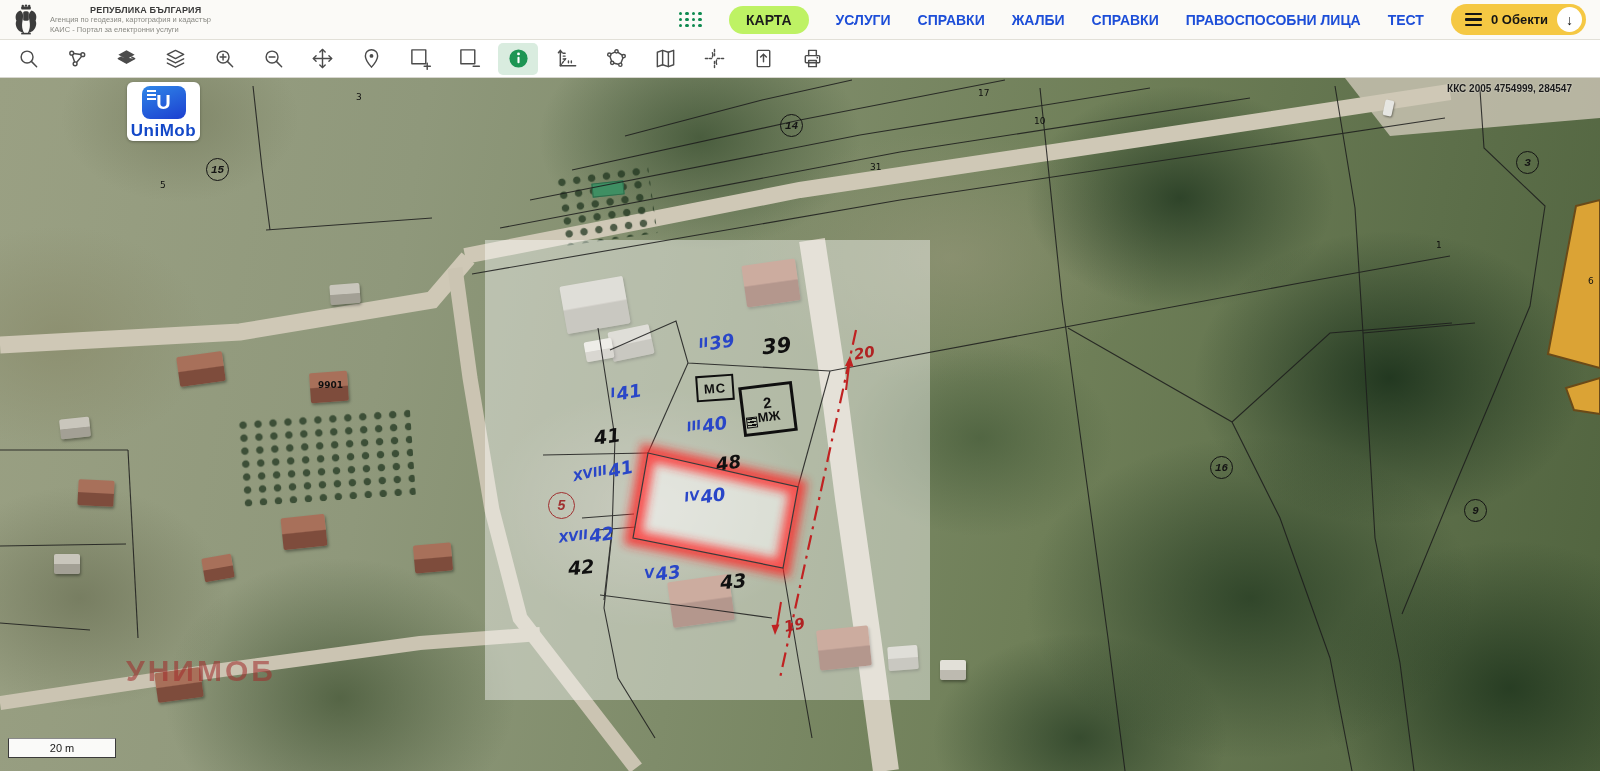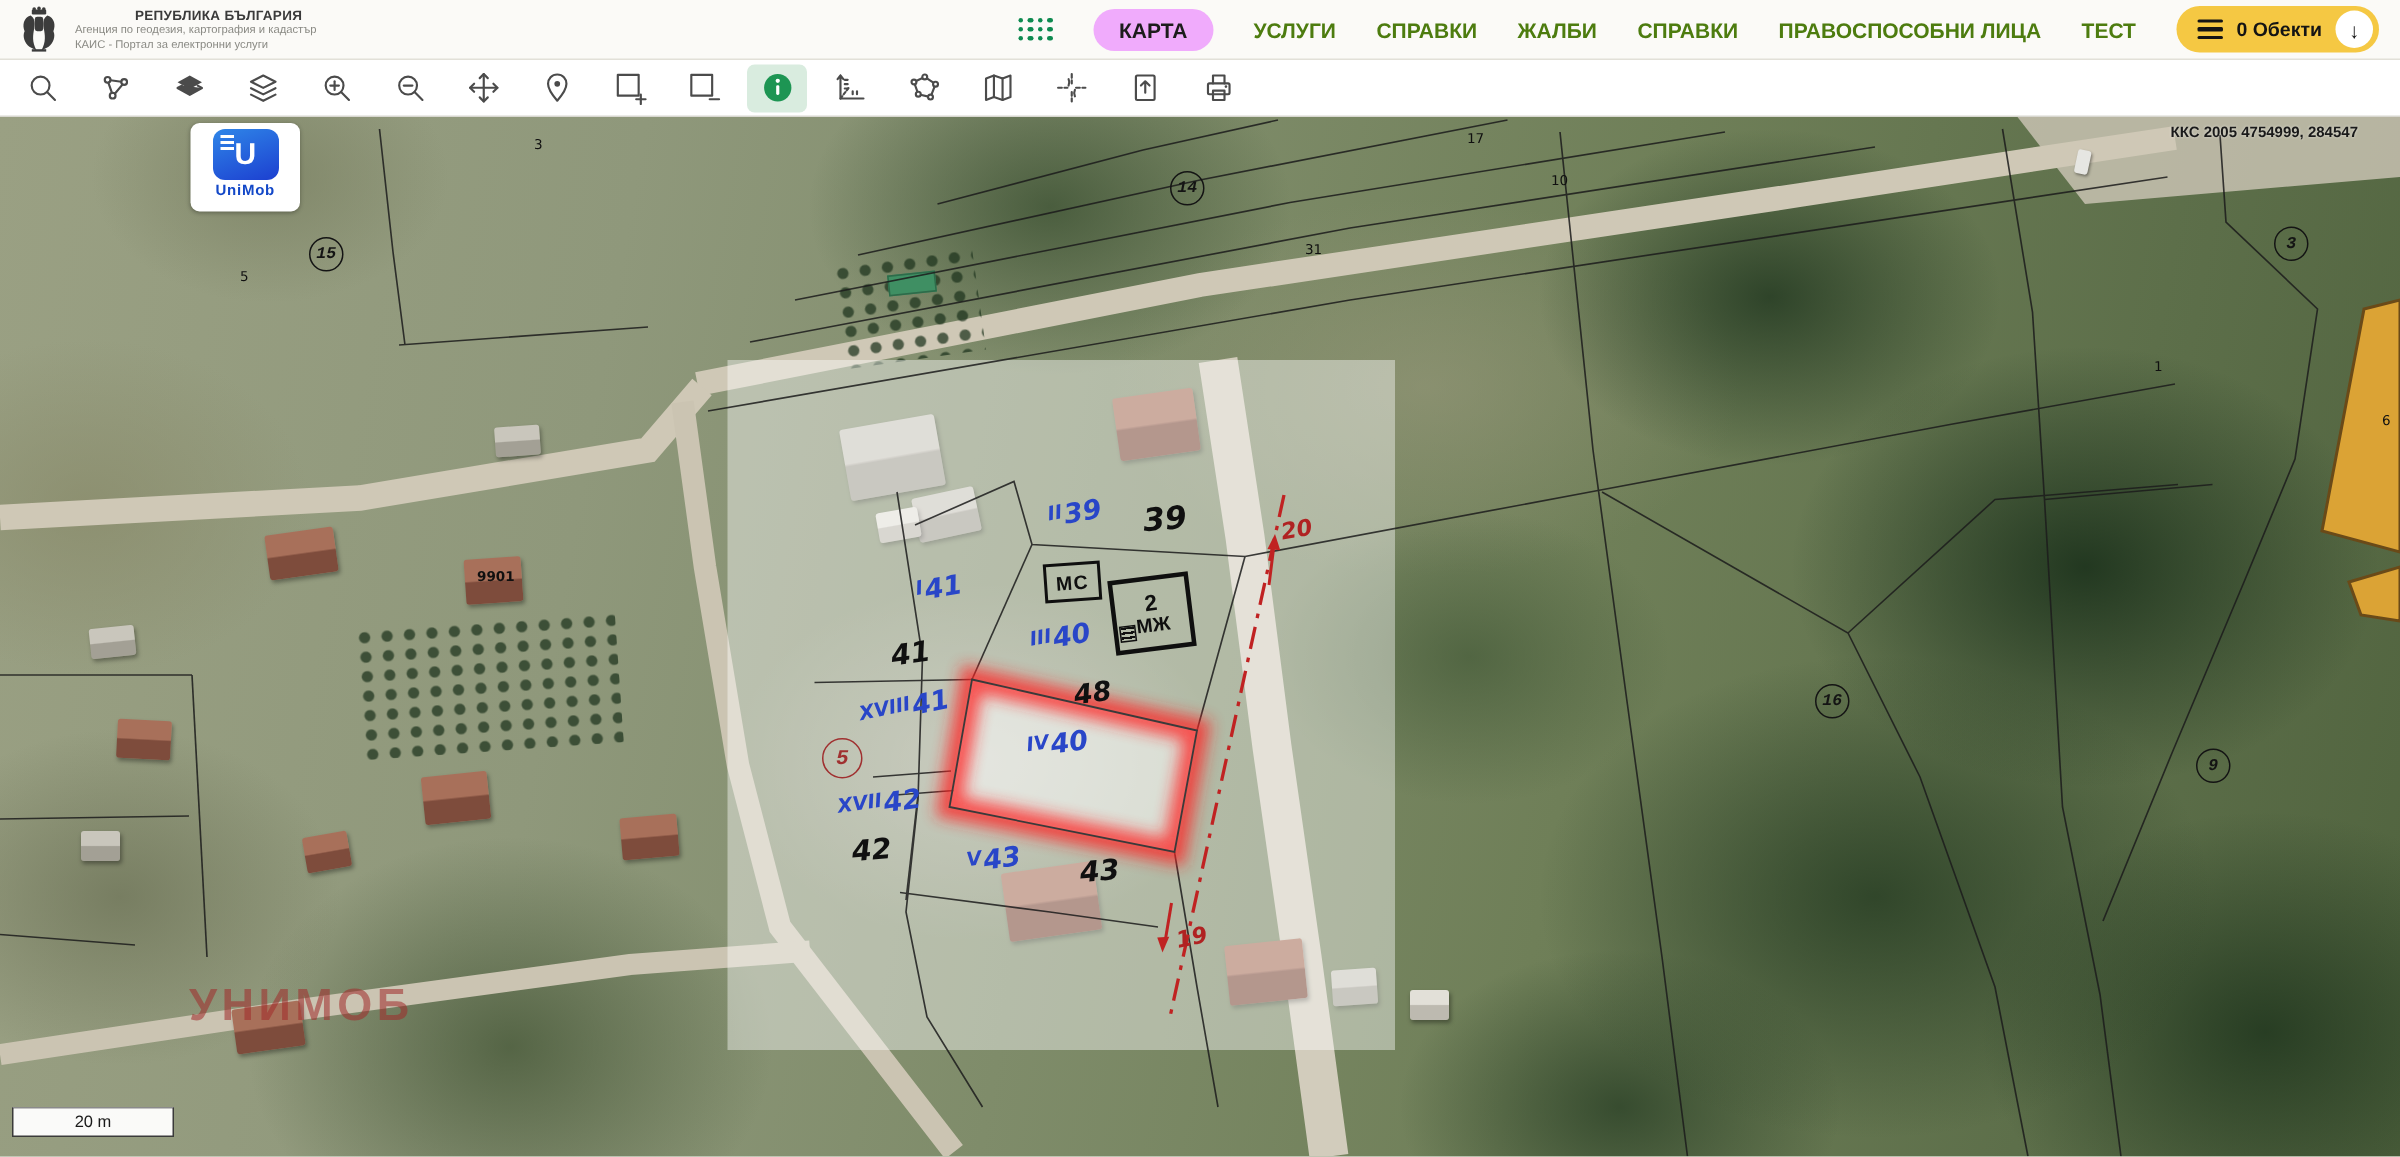--- a/index.html
+++ b/index.html
@@ -7,22 +7,22 @@
 
   
   #header { height:40px; background:#fbfaf7; border-bottom:1px solid #e2e0d8; display:flex; align-items:center; padding:0 14px 0 10px; }
   .brand { display:flex; align-items:center; gap:8px; }
   .brand svg { width:32px; height:32px; }
   .brand-t1 { font-size:9px; font-weight:bold; color:#3a3a3a; letter-spacing:.2px;padding-left:40px; }
   .brand-t2 { font-size:7.5px; color:#8a8a84; line-height:1.25; }
   #nav { margin-left:auto; display:flex; align-items:center; gap:27px; }
   .apps-grid { display:grid; grid-template-columns:repeat(4,4px); grid-gap:2.5px; cursor:pointer; }
   .apps-grid i { width:3.5px; height:3.5px; border-radius:50%; background:#0e8a50; }
-  .nav-item { font-size:14px; font-weight:bold; color:#4d7c0f; text-decoration:none; cursor:pointer; white-space:nowrap; }
-  .nav-item.active { background:#f0abfc; color:#1c1c1c; padding:6px 17px; border-radius:16px; }
+  .nav-item { font-size:14px; font-weight:bold; color:#1d4ed8; text-decoration:none; cursor:pointer; white-space:nowrap; }
+  .nav-item.active { background:#bef264; color:#1c1c1c; padding:6px 17px; border-radius:16px; }
   .objects-pill { display:flex; align-items:center; gap:9px; background:#f5c843; border-radius:18px; padding:3px 4px 3px 14px; cursor:pointer; }
   .burger { display:flex; flex-direction:column; gap:3px; }
   .burger i { width:17px; height:2.4px; background:#141414; border-radius:1px; }
   .objects-label { font-size:13px; font-weight:bold; color:#141414; white-space:nowrap; }
   .circle-down { width:25px; height:25px; border-radius:50%; background:#fff; display:flex; align-items:center; justify-content:center; font-size:14px; font-weight:bold; color:#141414; }
 
   
   #toolbar { height:38px; background:#fff; border-bottom:1px solid #d8d7d0; display:flex; align-items:center; gap:9px; padding-left:8px; }
   .tool { width:40px; height:32px; border:none; background:transparent; border-radius:5px; display:flex; align-items:center; justify-content:center; cursor:pointer; }
   .tool.active { background:#d9ecdf; }
@@ -74,21 +74,21 @@
   .lbl-circle.red { border-color:#a03030; color:#a03030; min-width:27px; height:27px; font-size:14px; }
   .lbl-blue { color:#2946c8; font-family:"DejaVu Sans",sans-serif; font-style:italic; }
   .lbl-blue .rp { font-size:13px; font-weight:600; }
   .lbl-blue .rn { font-size:18px; font-weight:bold; margin-left:1px; position:relative; top:4px; }
   .lbl-red { color:#b02222; font-family:"DejaVu Sans",sans-serif; font-style:italic; font-weight:bold; font-size:15px; }
 
   .unimob-card { position:absolute; left:127px; top:4px; width:73px; height:59px; background:#fff; border-radius:6px; box-shadow:0 1px 3px rgba(0,0,0,.3); display:flex; flex-direction:column; align-items:center; padding-top:4px; }
   .u-ico { position:relative; width:44px; height:34px; border-radius:8px; background:linear-gradient(160deg,#2f86e8,#1c3fd0); color:#fff; font-weight:bold; font-size:20px; display:flex; align-items:center; justify-content:center; }
   .u-ico i { position:absolute; left:5px; top:4px; width:9px; height:10px;
     background:repeating-linear-gradient(180deg,#fff 0 2px, transparent 2px 4px); }
-  .u-txt { font-size:10px; font-weight:bold; color:#1348c8; margin-top:2px; letter-spacing:.5px; }
+  .u-txt { font-size:17px; font-weight:bold; color:#1348c8; margin-top:2px; letter-spacing:.5px; }
 
   .mouse-readout { position:absolute; right:28px; top:5px; font-size:10px; font-weight:bold; color:#1a1a1a; text-shadow:0 0 2px rgba(255,255,255,.6);text-align:center; }
   .watermark { position:absolute; left:126px; top:576px; font-size:30px; font-weight:bold; letter-spacing:3px; color:rgba(160,42,42,.55); }
   .scalebar { position:absolute; left:8px; bottom:13px; width:108px; height:20px; background:rgba(255,255,255,.95); border:1px solid #3a3a3a; border-top-color:#8a8a8a; display:flex; align-items:center; justify-content:center; font-size:11px; color:#1a1a1a; z-index:40; }
 
   
   #statusbar { position:absolute; left:0; right:0; bottom:0; height:29px; z-index:30;
     background:linear-gradient(rgba(196,196,190,.85), rgba(178,178,172,.85));
     border-bottom:3px solid #4f4f4f; display:flex; align-items:center; gap:6px; padding-left:546px; font-size:12.5px; color:#1b1b1b; }
   #statusbar label { text-shadow:0 1px 1px rgba(255,255,255,.5); white-space:nowrap; }

